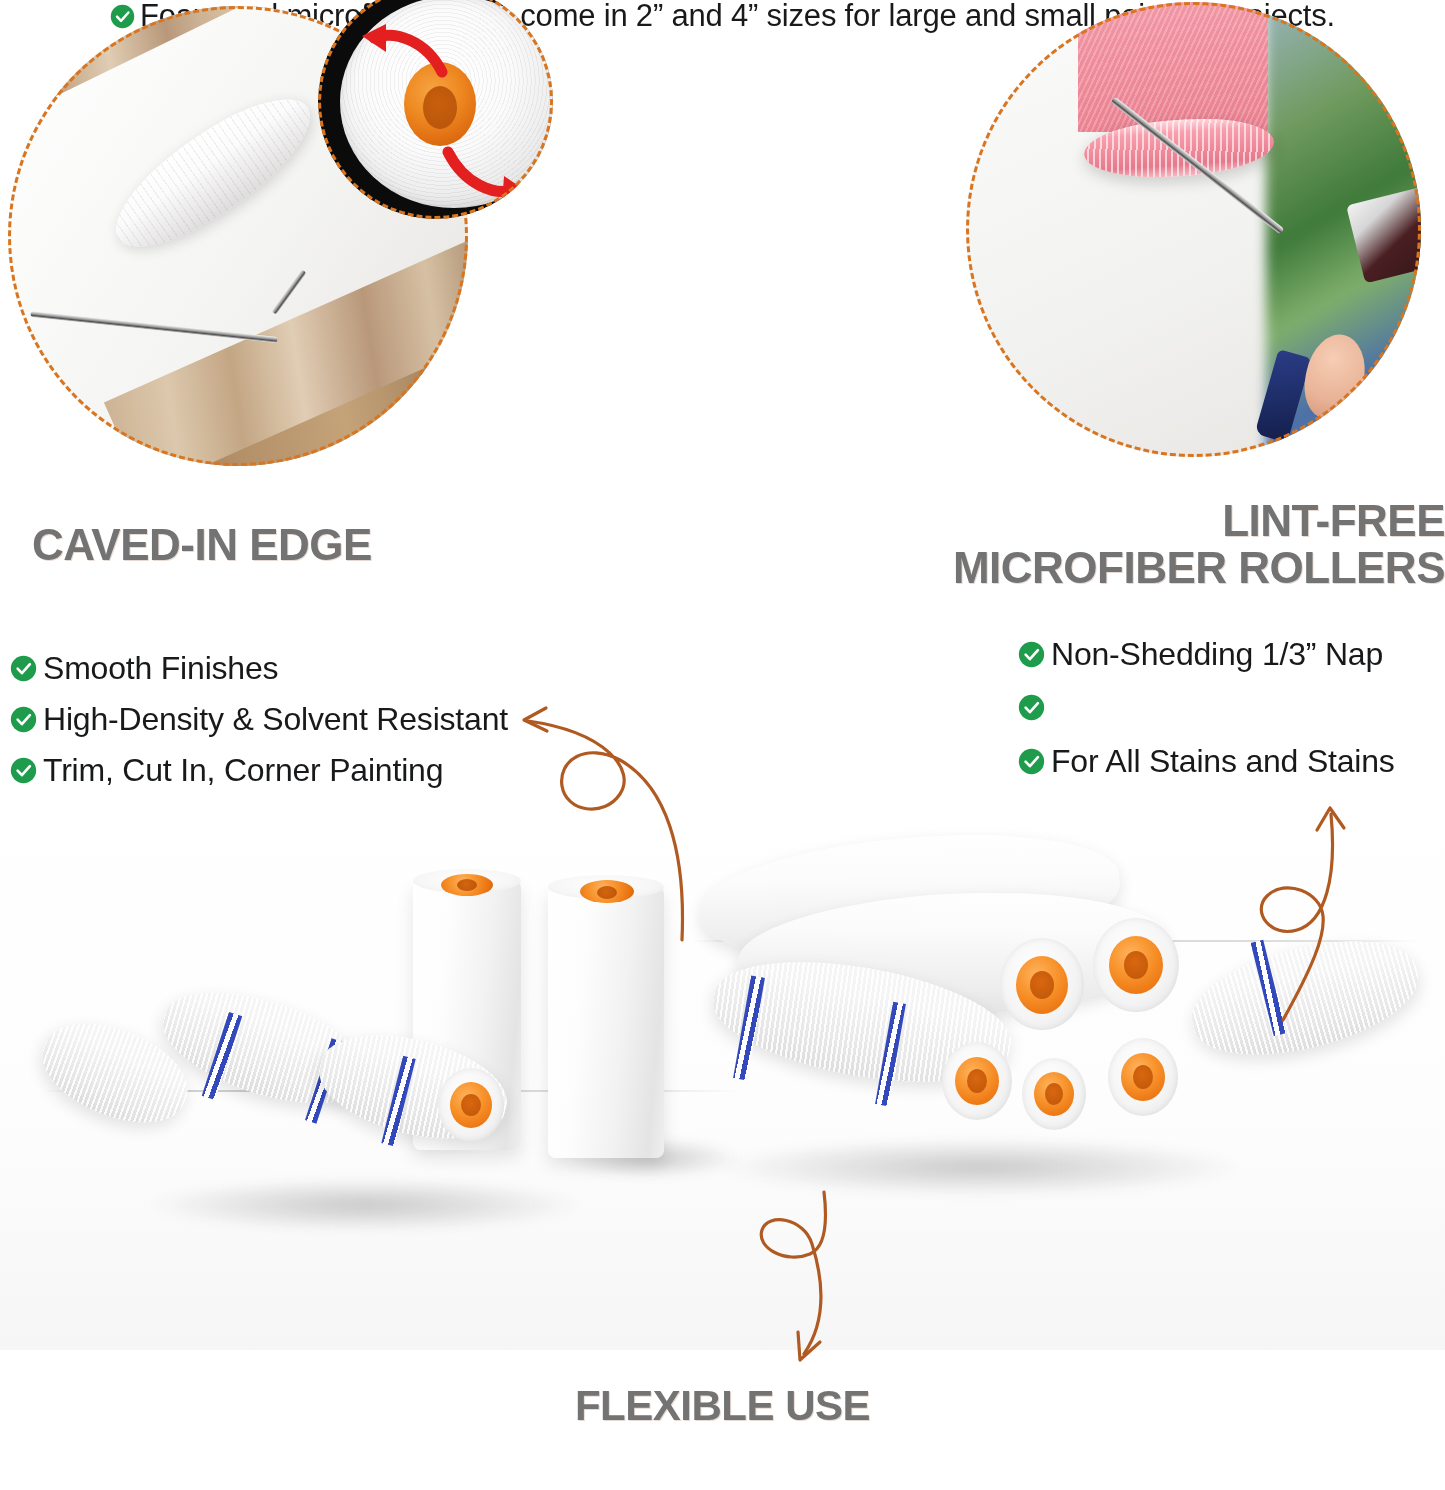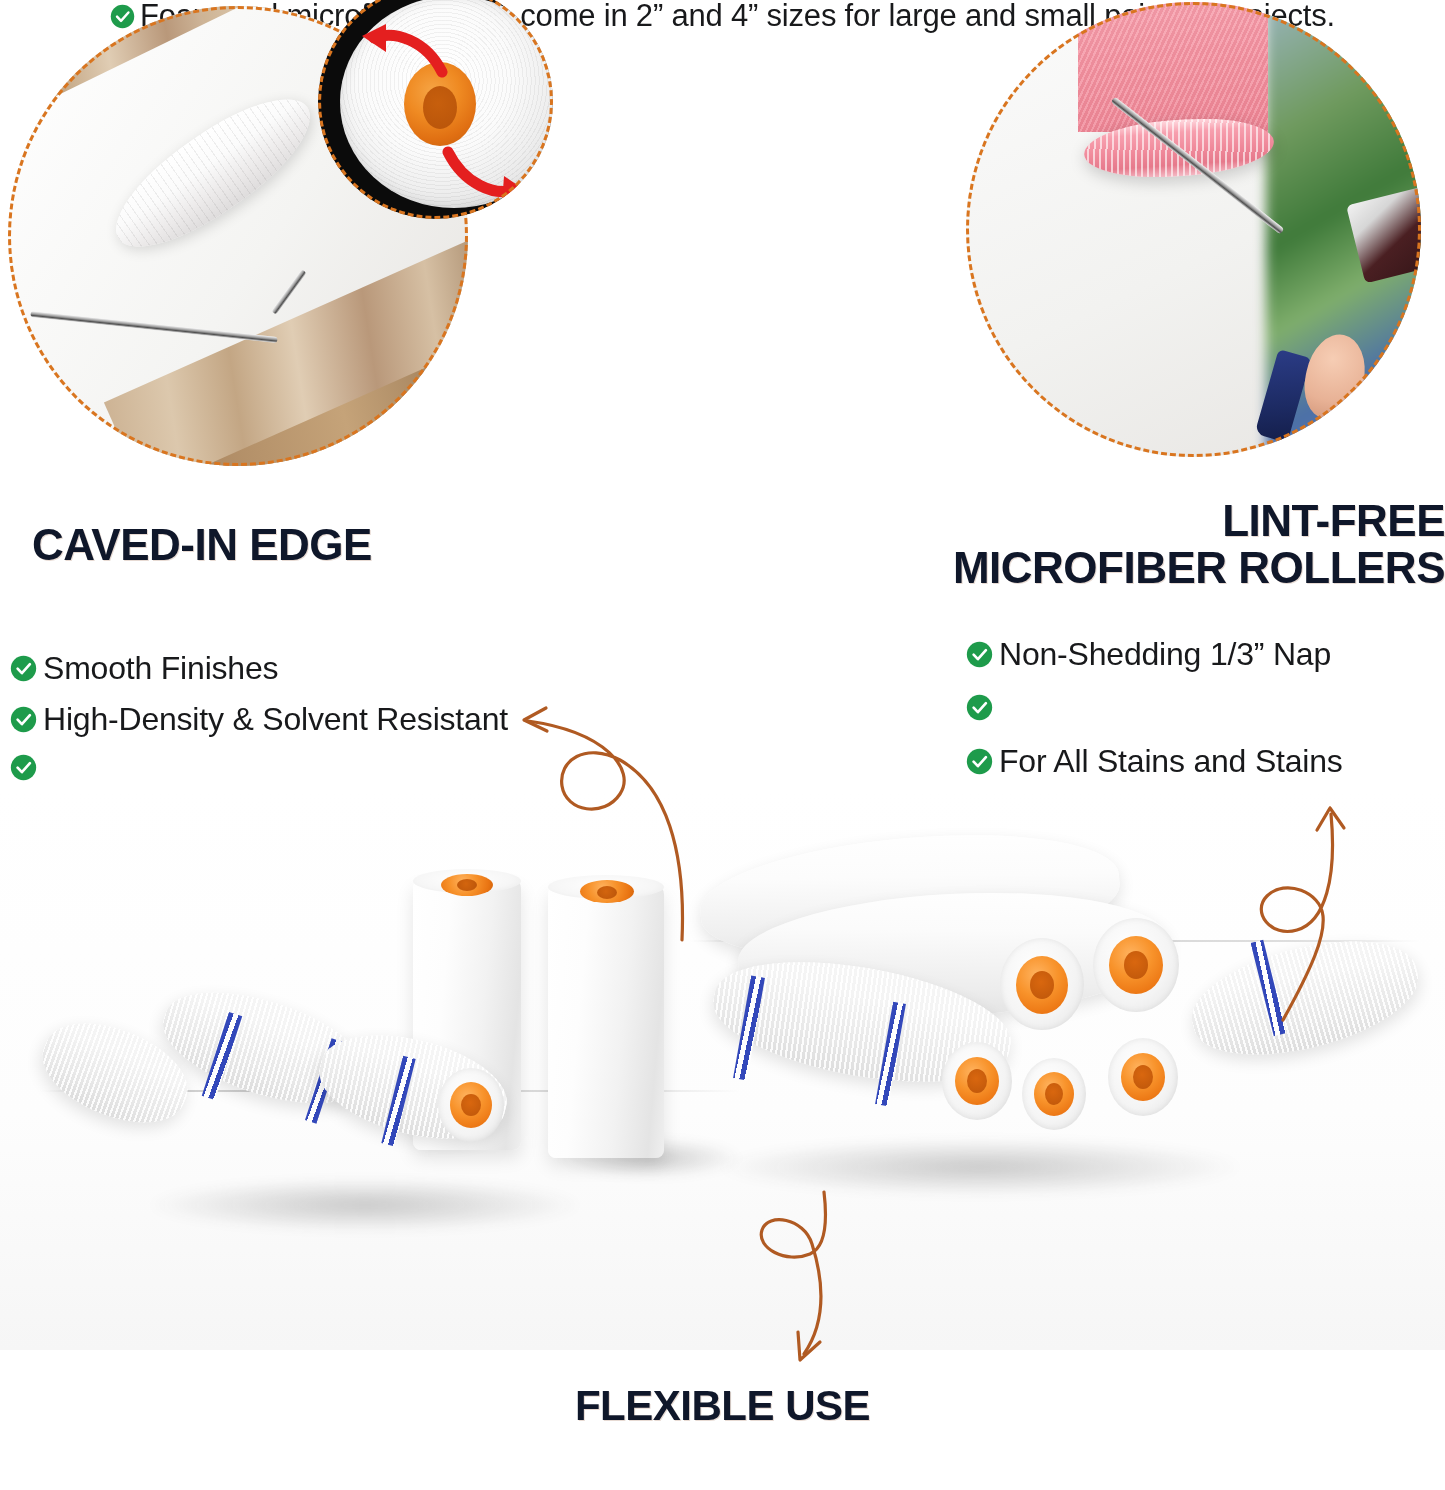--- a/index.html
+++ b/index.html
@@ -125,21 +125,21 @@
   }
   .blue-grip {
     position:absolute;
     background: linear-gradient(160deg,#2b3c86 0%,#1d2b64 60%,#141e4a 100%);
     border-radius: 6px 6px 10px 10px;
   }
 
   
   .headline {
     position:absolute;
-    color:#0f172a;
+    color:#737373;
     font-weight:bold;
     letter-spacing: -0.5px;
     line-height: 1.06;
     text-transform: uppercase;
     font-family: "Liberation Sans", sans-serif;
     text-shadow: 1px 1px 0 rgba(120,50,10,.18);
   }
   #headline-left  { left: 32px;  top: 522px; font-size: 44px; }
   #headline-right { left: 838px; top: 498px; font-size: 44px; width: 607px;
                     text-align: right; }
@@ -155,21 +155,21 @@
     white-space: nowrap;
   }
   .bullet-text { font-size: 32px; color:#18191b; letter-spacing:-0.2px; }
   .check {
     flex: 0 0 auto;
     width: 27px; height: 27px;
     margin-right: 6px;
     display:inline-block;
   }
   #bullets-left  { left: 10px;  top: 652px; }
-  #bullets-right { left: 966px; top: 638px; }
+  #bullets-right { left: 1018px; top: 638px; }
   #bullets-right .bullet { margin-bottom: 24px; }
   #bullets-bottom { left: 0; top: 1446px; width: 1445px;
                     display:flex; justify-content:center; }
   #bullets-bottom .bullet { margin-bottom:0; font-size: 31px; }
   #bullets-bottom .bullet-text { font-size: 31px; }
   #bullets-bottom .check { width: 25px; height: 25px; margin-right: 5px; }
 
   
   #product-stage {
     position:absolute; left:0; top:790px; width:1445px; height:560px;
@@ -334,20 +334,21 @@
       </span>
       <span class="bullet-text">High-Density &amp; Solvent Resistant</span>
     </div>
     <div class="bullet">
       <span class="check">
         <svg viewBox="0 0 32 32" width="100%" height="100%">
           <circle cx="16" cy="16" r="15" fill="#1e9b4b"></circle>
           <path d="M9 16.2 L14.1 21.6 L23.6 10.8" stroke="#ffffff" stroke-width="3.1" fill="none" stroke-linecap="round" stroke-linejoin="round"></path>
         </svg>
       </span>
+      <span class="bullet-text">Trim, Cut In, Corner Painting</span>
     </div>
   </div>
 
   <div class="bullets" id="bullets-right">
     <div class="bullet">
       <span class="check">
         <svg viewBox="0 0 32 32" width="100%" height="100%">
           <circle cx="16" cy="16" r="15" fill="#1e9b4b"></circle>
           <path d="M9 16.2 L14.1 21.6 L23.6 10.8" stroke="#ffffff" stroke-width="3.1" fill="none" stroke-linecap="round" stroke-linejoin="round"></path>
         </svg>

